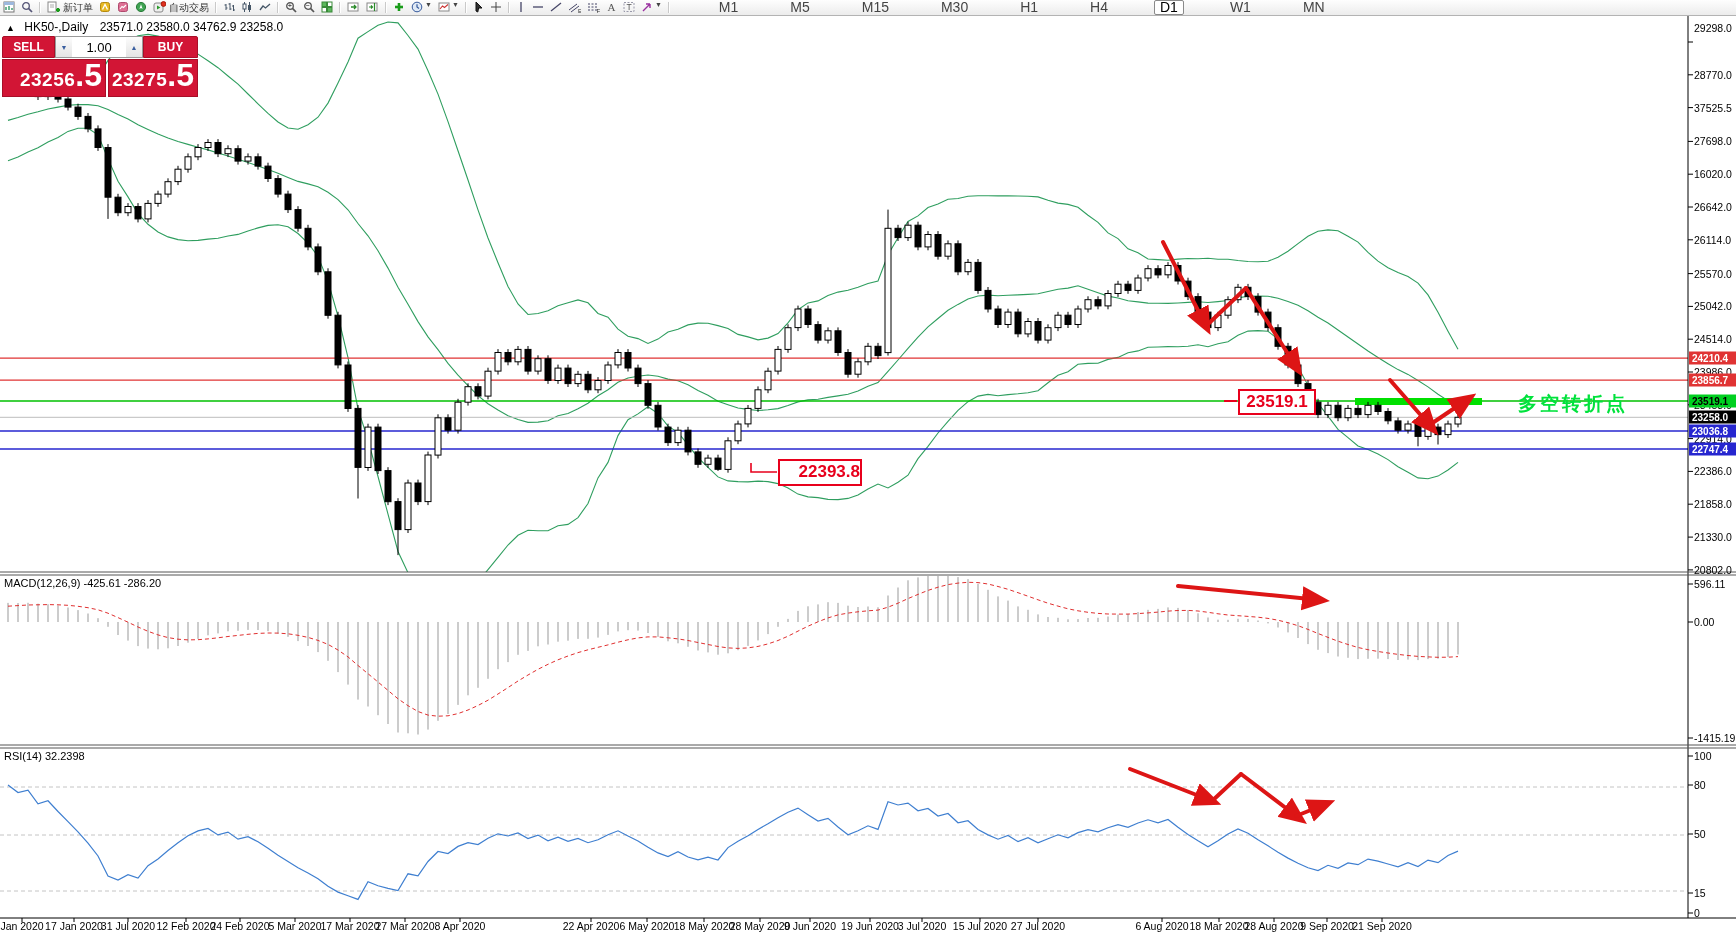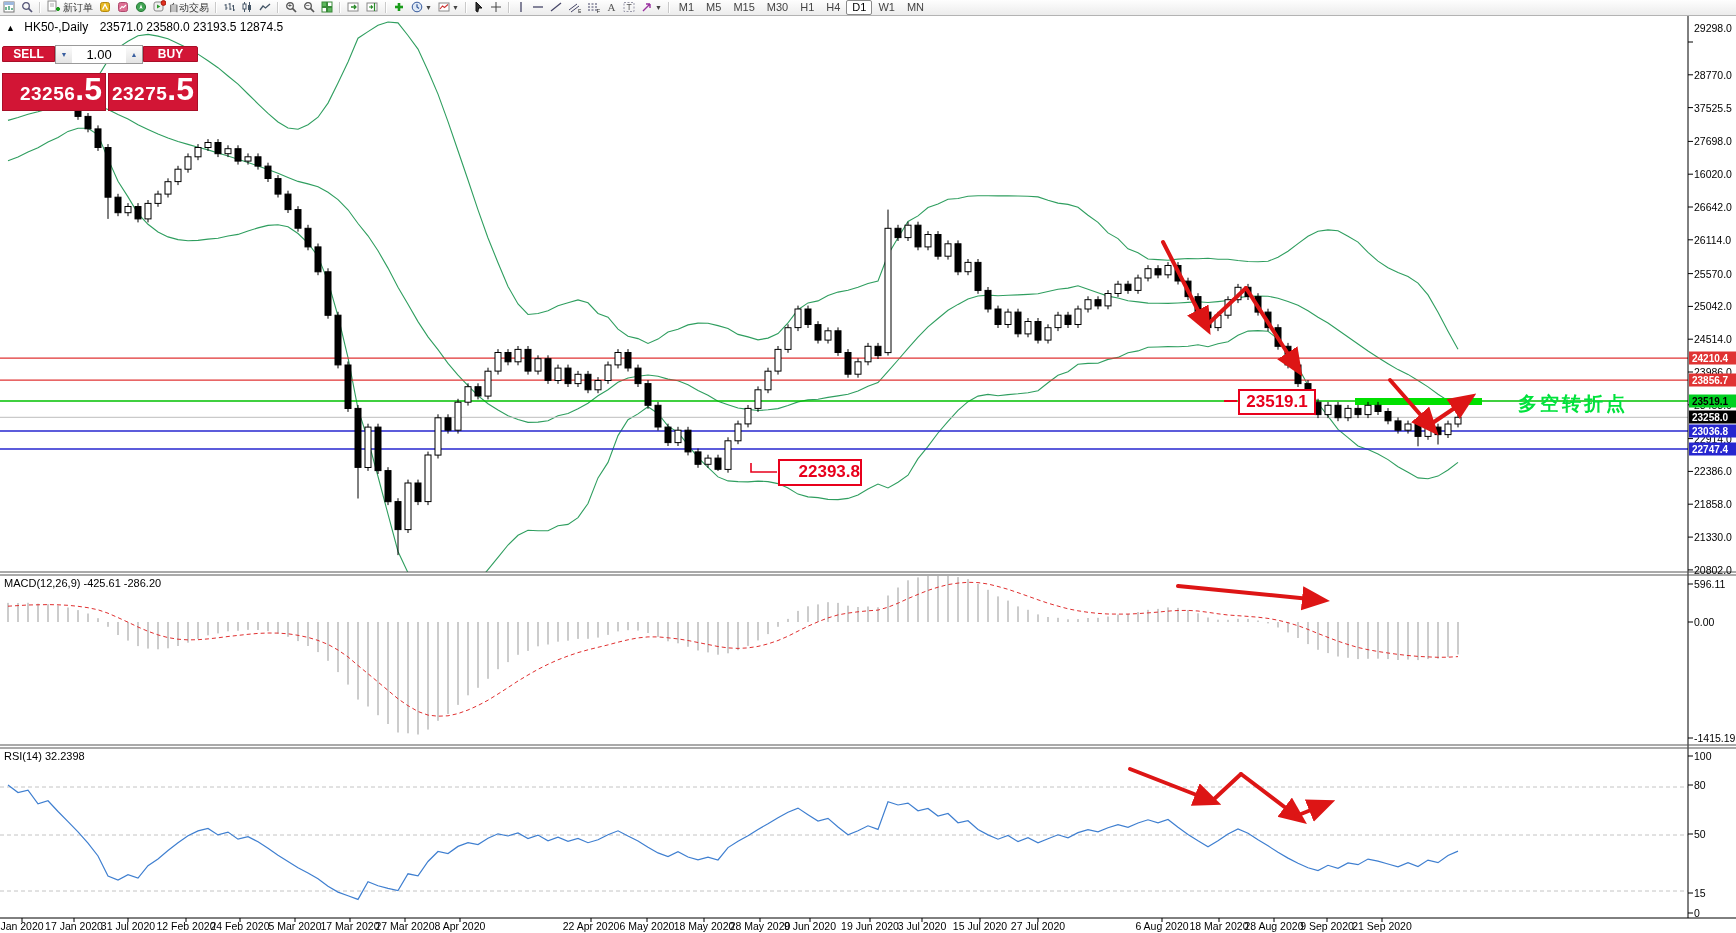--- a/index.html
+++ b/index.html
@@ -3,32 +3,32 @@
 <meta charset="utf-8">
 <style>
   html,body{margin:0;padding:0;background:#fff;}
   #page{position:relative;width:1736px;height:933px;overflow:hidden;background:#fff;
         font-family:"Liberation Sans",sans-serif;-webkit-font-smoothing:antialiased;}
   
   #toolbar{position:absolute;left:0;top:0;width:1736px;height:15px;display:flex;align-items:center;
     background:linear-gradient(#fefefe,#ececec);border-bottom:1px solid #b3b3b3;font-size:10px;color:#333;z-index:30;}
   .tb-group{display:flex;align-items:center;height:15px;}
   .tb-sep{width:0;height:11px;border-left:1px solid #c9c9c9;border-right:1px solid #fff;margin:0 3px;}
-  .tb-item{display:flex;align-items:center;height:13px;padding:0 3px;border-radius:2px;cursor:default;}
+  .tb-item{display:flex;height:13px;padding:0 3px;border-radius:2px;cursor:default;}
   .tb-item .lbl{margin-left:3px;white-space:nowrap;}
   .tb-caret{font-size:7px;color:#444;margin-left:2px;}
-  .tf-btn{padding:0 5px;height:13px;line-height:13px;color:#444;font-size:11px;border:1px solid transparent;border-radius:2px;}
+  .tf-btn{padding:0 5px;height:13px;line-height:13px;color:#444;font-size:14px;border:1px solid transparent;border-radius:2px;margin-left:40px;}
   .tf-btn.active{background:#fff;border:1px solid #8a8a8a;color:#000;}
   #tb-right{position:absolute;right:4px;top:1px;display:flex;align-items:center;gap:8px;}
   
   #chart-title{position:absolute;left:6px;top:20px;font-size:12px;color:#000;z-index:6;}
   #chart-title .tri{font-size:9px;margin-right:6px;}
   
   #trade{position:absolute;left:2px;top:36px;width:196px;z-index:20;font-family:"Liberation Sans",sans-serif;}
-  #trade .row1{display:flex;height:36px;align-items:center;}
+  #trade .row1{display:flex;height:22px;}
   .tw-btn{background:#d21535;color:#fff;font-size:12px;font-weight:bold;display:flex;align-items:center;justify-content:center;border:1px solid #a80f28;}
   #sell-btn{width:54px;border-radius:2px 0 0 0;}
   #buy-btn{width:56px;border-radius:0 2px 0 0;}
   #stepper{flex:1;display:flex;border:1px solid #9a9a9a;background:#fff;}
   .step-btn{width:16px;background:linear-gradient(#fcfcfc,#e4e4e4);color:#3a5fa0;font-size:7px;display:flex;align-items:center;justify-content:center;border:0;cursor:pointer;}
   #vol{flex:1;border:0;outline:0;text-align:center;font-size:13px;width:50px;}
   #trade .row2{display:flex;height:38px;margin-top:1px;}
   .price-panel{width:97px;background:#d21535;color:#fff;display:flex;align-items:baseline;justify-content:center;border:1px solid #a80f28;}
   .price-panel.left{margin-right:2px;padding-left:14px;}
   .pmain{font-size:19px;font-weight:bold;letter-spacing:.5px;}
@@ -826,21 +826,21 @@
       <polyline points="1178,586 1320,600" fill="none" stroke="#dd1515" stroke-width="4" stroke-linecap="round" marker-end="url(#ah)"></polyline>
       <polyline points="1130,769 1212,801" fill="none" stroke="#dd1515" stroke-width="4" stroke-linecap="round" marker-end="url(#ah)"></polyline>
       <polyline points="1212,801 1241,774" fill="none" stroke="#dd1515" stroke-width="4" stroke-linecap="round" marker-end="none"></polyline>
       <polyline points="1241,774 1299,818" fill="none" stroke="#dd1515" stroke-width="4" stroke-linecap="round" marker-end="url(#ah)"></polyline>
       <polyline points="1296,816 1326,804" fill="none" stroke="#dd1515" stroke-width="4" stroke-linecap="round" marker-end="url(#ah)"></polyline>
     </svg>
 
 <div id="chart-title">
   <span class="tri">▲</span>
   <span>HK50-,Daily</span>
-  <span style="margin-left:8px">23571.0 23580.0 23193.5 12874.5</span>
+  <span style="margin-left:8px">23571.0 23580.0 34762.9 23258.0</span>
 </div>
 
 <div id="trade">
   <div class="row1">
     <div class="tw-btn" id="sell-btn">SELL</div>
     <div id="stepper">
       <button class="step-btn">▼</button>
       <input id="vol" value="1.00" style="">
       <button class="step-btn">▲</button>
     </div>

